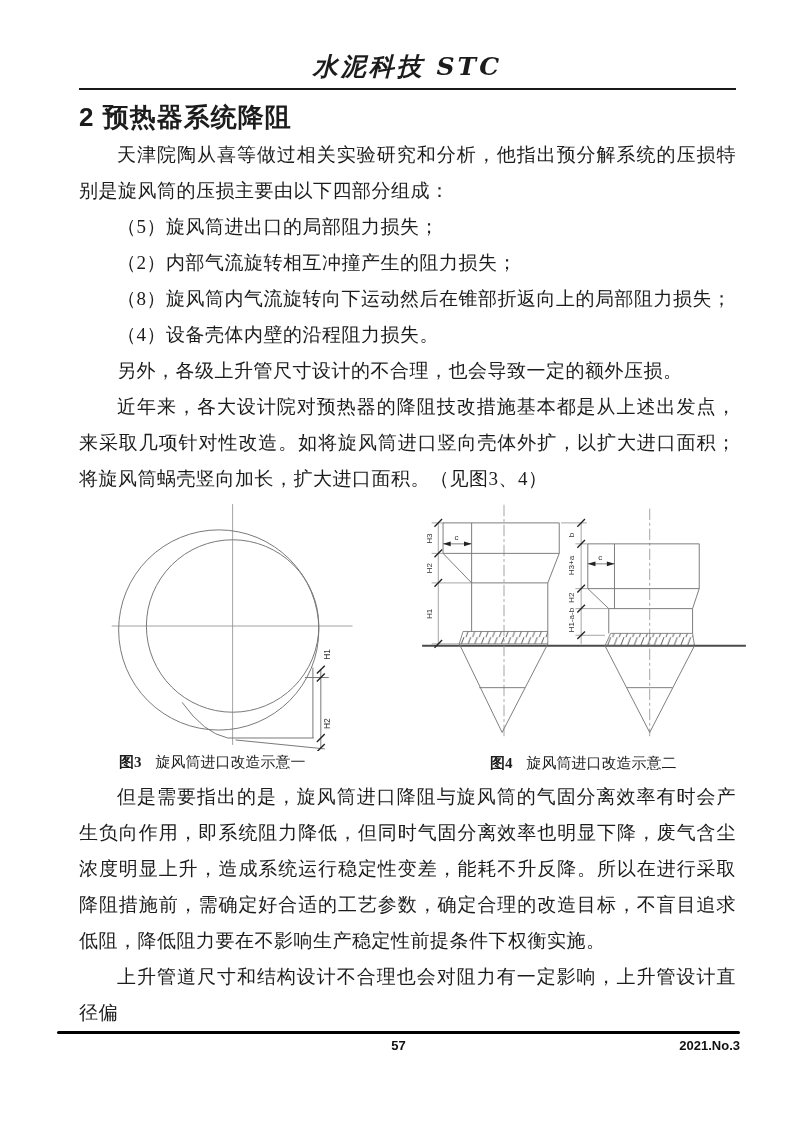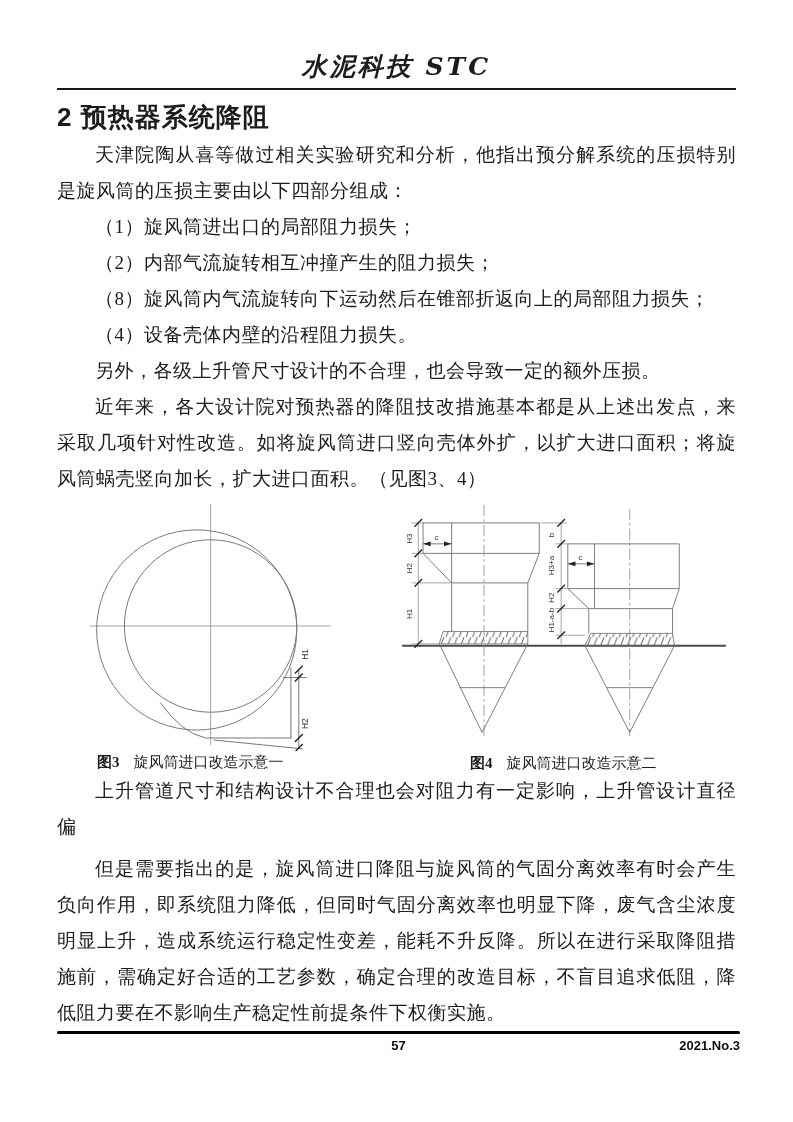--- a/index.html
+++ b/index.html
@@ -1,21 +1,21 @@
 <!DOCTYPE html>
 <html><head>
 <meta charset="utf-8">
 <style>
   html,body { margin:0; padding:0; background:#ffffff; }
   .page {
     position:relative;
     width:793px; height:1122px;
     background:#ffffff;
     box-sizing:border-box;
-    padding:50px 57px 0 57px;
+    padding:50px 57px 0 79px;
     font-family:"Liberation Serif","DejaVu Serif",serif;
     color:#1c1c1c;
     overflow:hidden;
   }
   .journal-title {
     text-align:center;
     font-size:25px;
     font-style:italic;
     font-weight:600;
     letter-spacing:3px;
@@ -98,21 +98,21 @@
 <body>
 
 <div class="page">
 
   <div class="journal-title">水泥科技 STC</div>
   <div class="header-rule"></div>
 
   <div class="section-heading">2 预热器系统降阻</div>
 
   <p class="para">天津院陶从喜等做过相关实验研究和分析，他指出预分解系统的压损特别是旋风筒的压损主要由以下四部分组成：</p>
-  <p class="para">（1）旋风筒进出口的局部阻力损失；</p>
+  <p class="para">（5）旋风筒进出口的局部阻力损失；</p>
   <p class="para">（2）内部气流旋转相互冲撞产生的阻力损失；</p>
   <p class="para">（8）旋风筒内气流旋转向下运动然后在锥部折返向上的局部阻力损失；</p>
   <p class="para">（4）设备壳体内壁的沿程阻力损失。</p>
   <p class="para">另外，各级上升管尺寸设计的不合理，也会导致一定的额外压损。</p>
   <p class="para">近年来，各大设计院对预热器的降阻技改措施基本都是从上述出发点，来采取几项针对性改造。如将旋风筒进口竖向壳体外扩，以扩大进口面积；将旋风筒蜗壳竖向加长，扩大进口面积。（见图3、4）</p>
 
   <div class="figures">
 
     <div class="fig fig3">
       <svg width="333" height="250" viewBox="0 0 336 252">
@@ -221,22 +221,22 @@
           <polygon class="arrowhead" points="206,66 198,63.4 198,68.6"></polygon>
           <text class="dimtxt" x="189" y="62">c</text>
         </g>
       </svg>
       <div class="fig-caption">
         <span class="cap-label">图4</span><span>旋风筒进口改造示意二</span>
       </div>
     </div>
   </div>
 
+  <p class="para after-figs">但是需要指出的是，旋风筒进口降阻与旋风筒的气固分离效率有时会产生负向作用，即系统阻力降低，但同时气固分离效率也明显下降，废气含尘浓度明显上升，造成系统运行稳定性变差，能耗不升反降。所以在进行采取降阻措施前，需确定好合适的工艺参数，确定合理的改造目标，不盲目追求低阻，降低阻力要在不影响生产稳定性前提条件下权衡实施。</p>
   <p class="para">上升管道尺寸和结构设计不合理也会对阻力有一定影响，上升管设计直径偏</p>
-  <p class="para after-figs">但是需要指出的是，旋风筒进口降阻与旋风筒的气固分离效率有时会产生负向作用，即系统阻力降低，但同时气固分离效率也明显下降，废气含尘浓度明显上升，造成系统运行稳定性变差，能耗不升反降。所以在进行采取降阻措施前，需确定好合适的工艺参数，确定合理的改造目标，不盲目追求低阻，降低阻力要在不影响生产稳定性前提条件下权衡实施。</p>
 
   <div class="footer">
     <div class="footer-rule"></div>
     <div class="footer-row">
       <span class="page-number">57</span>
       <span class="issue-number">2021.No.3</span>
     </div>
   </div>
 
 </div>

